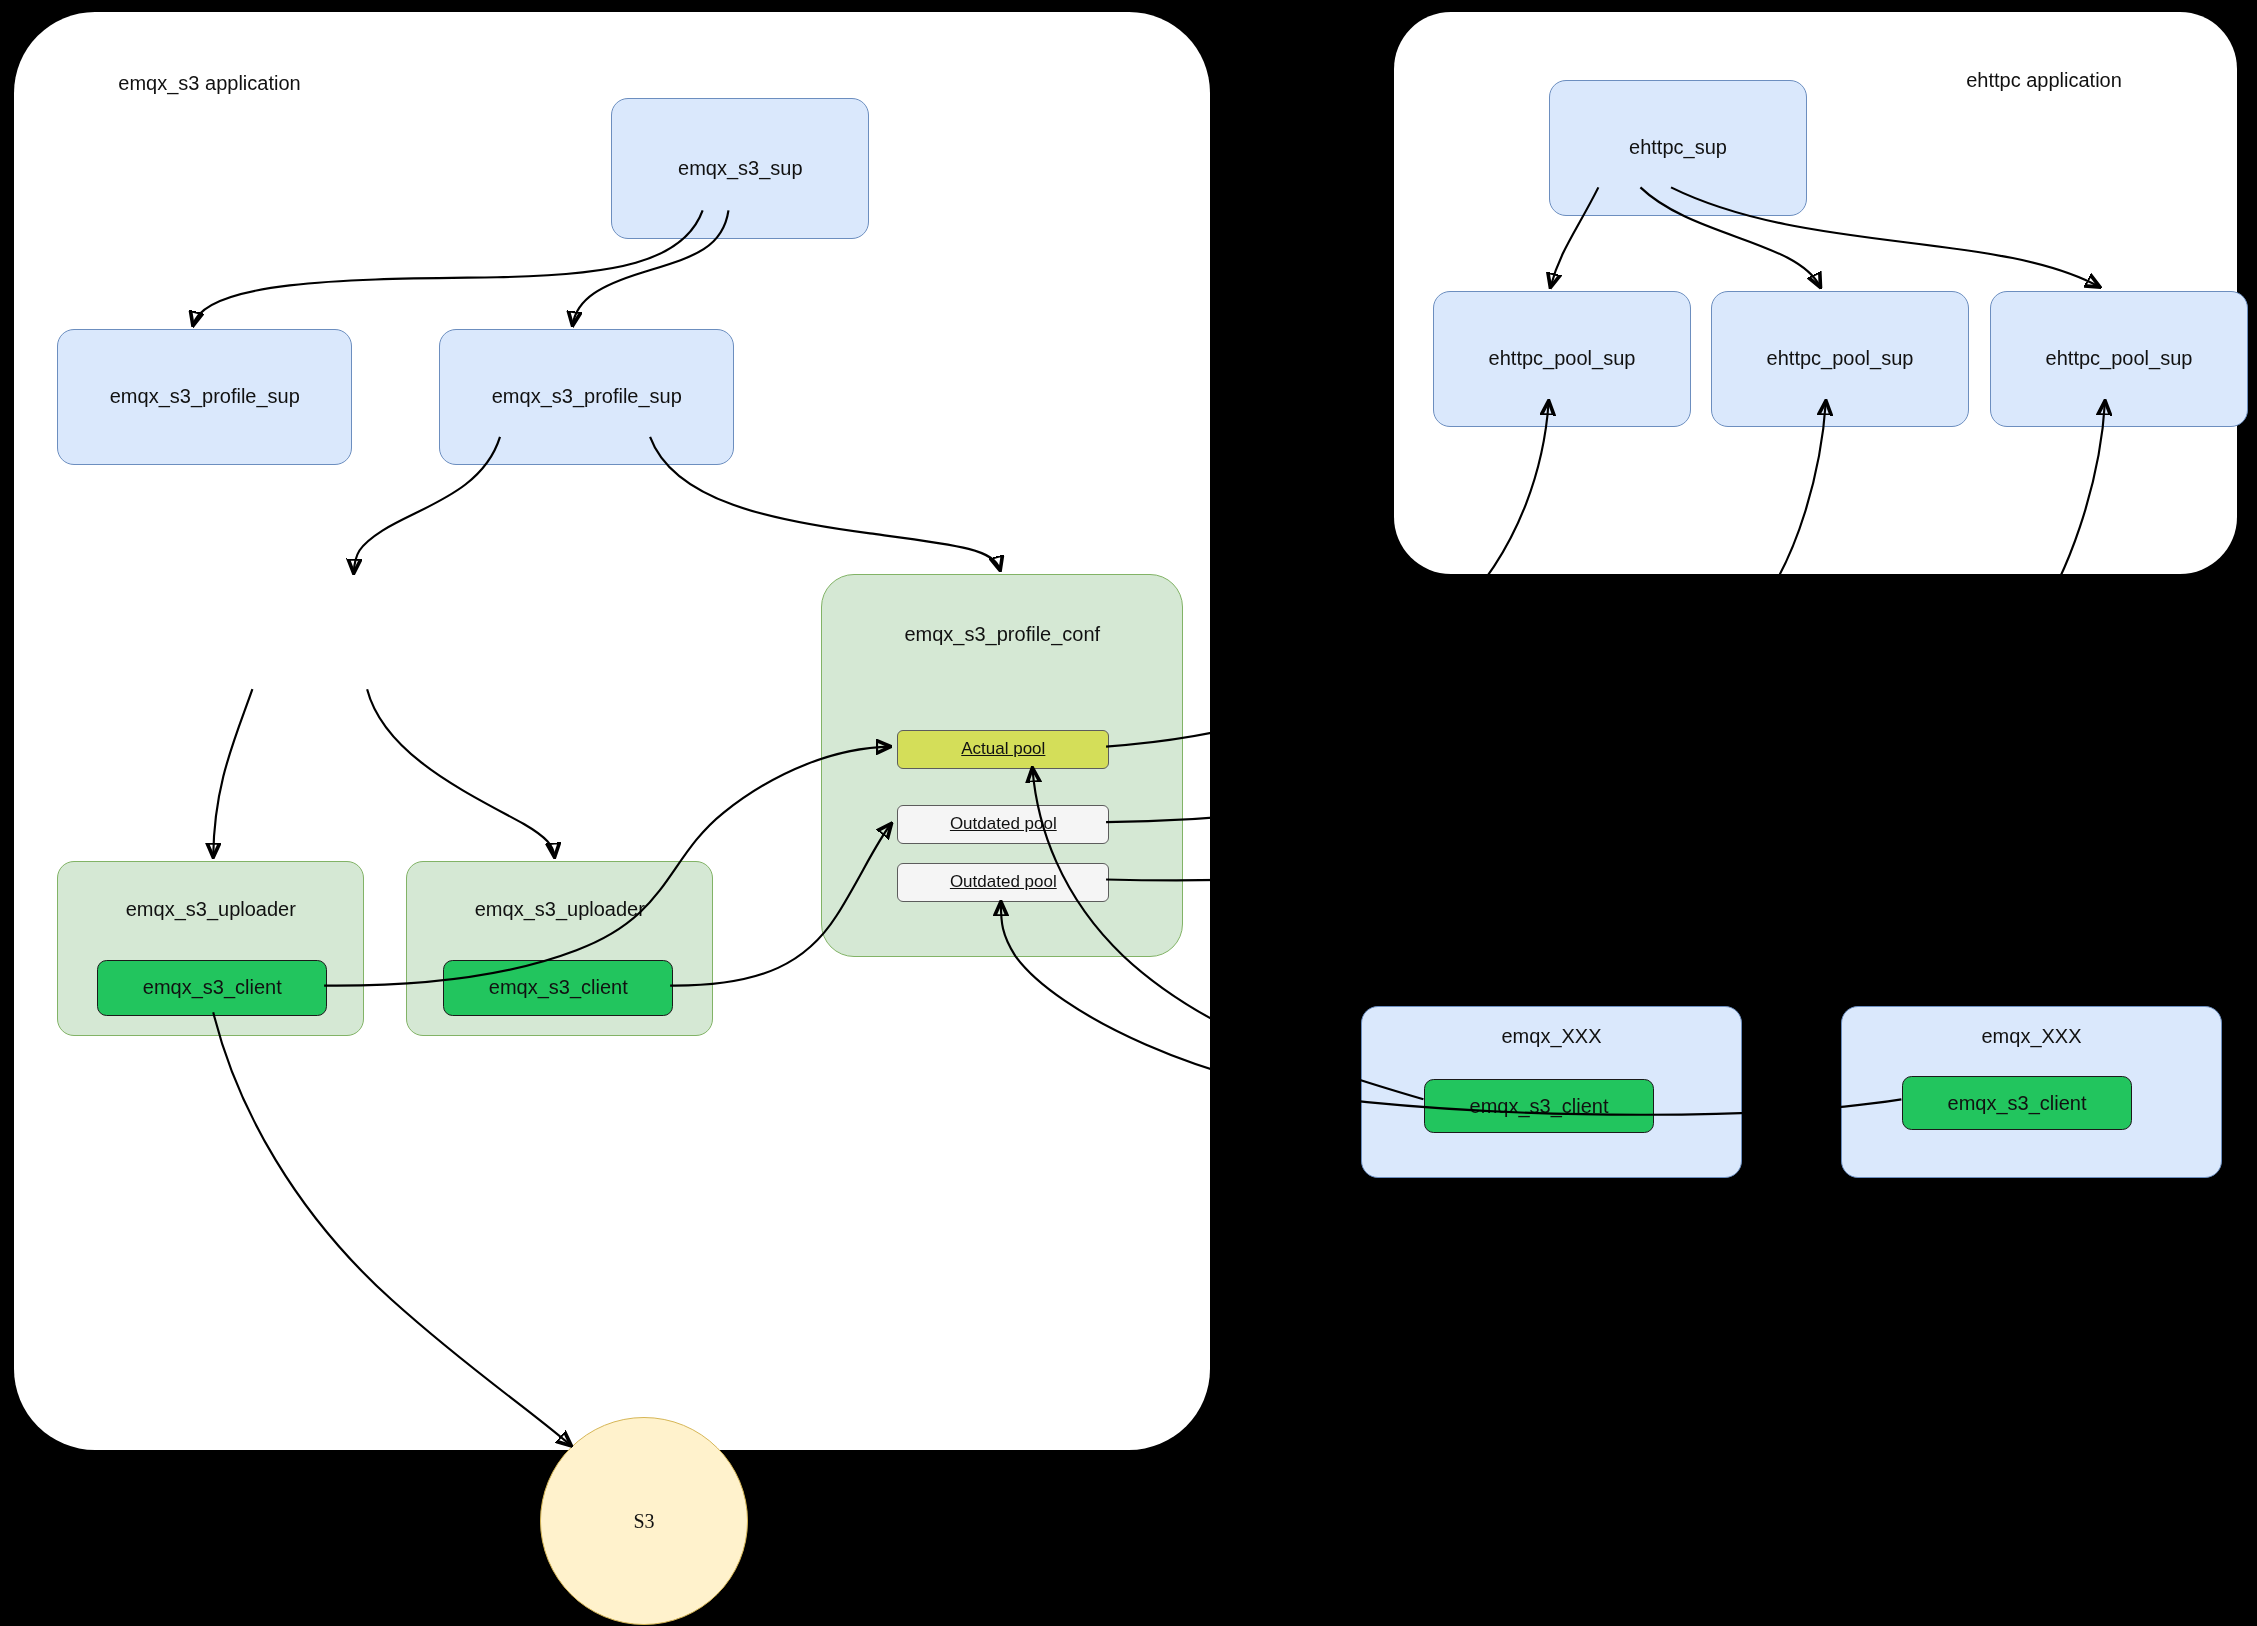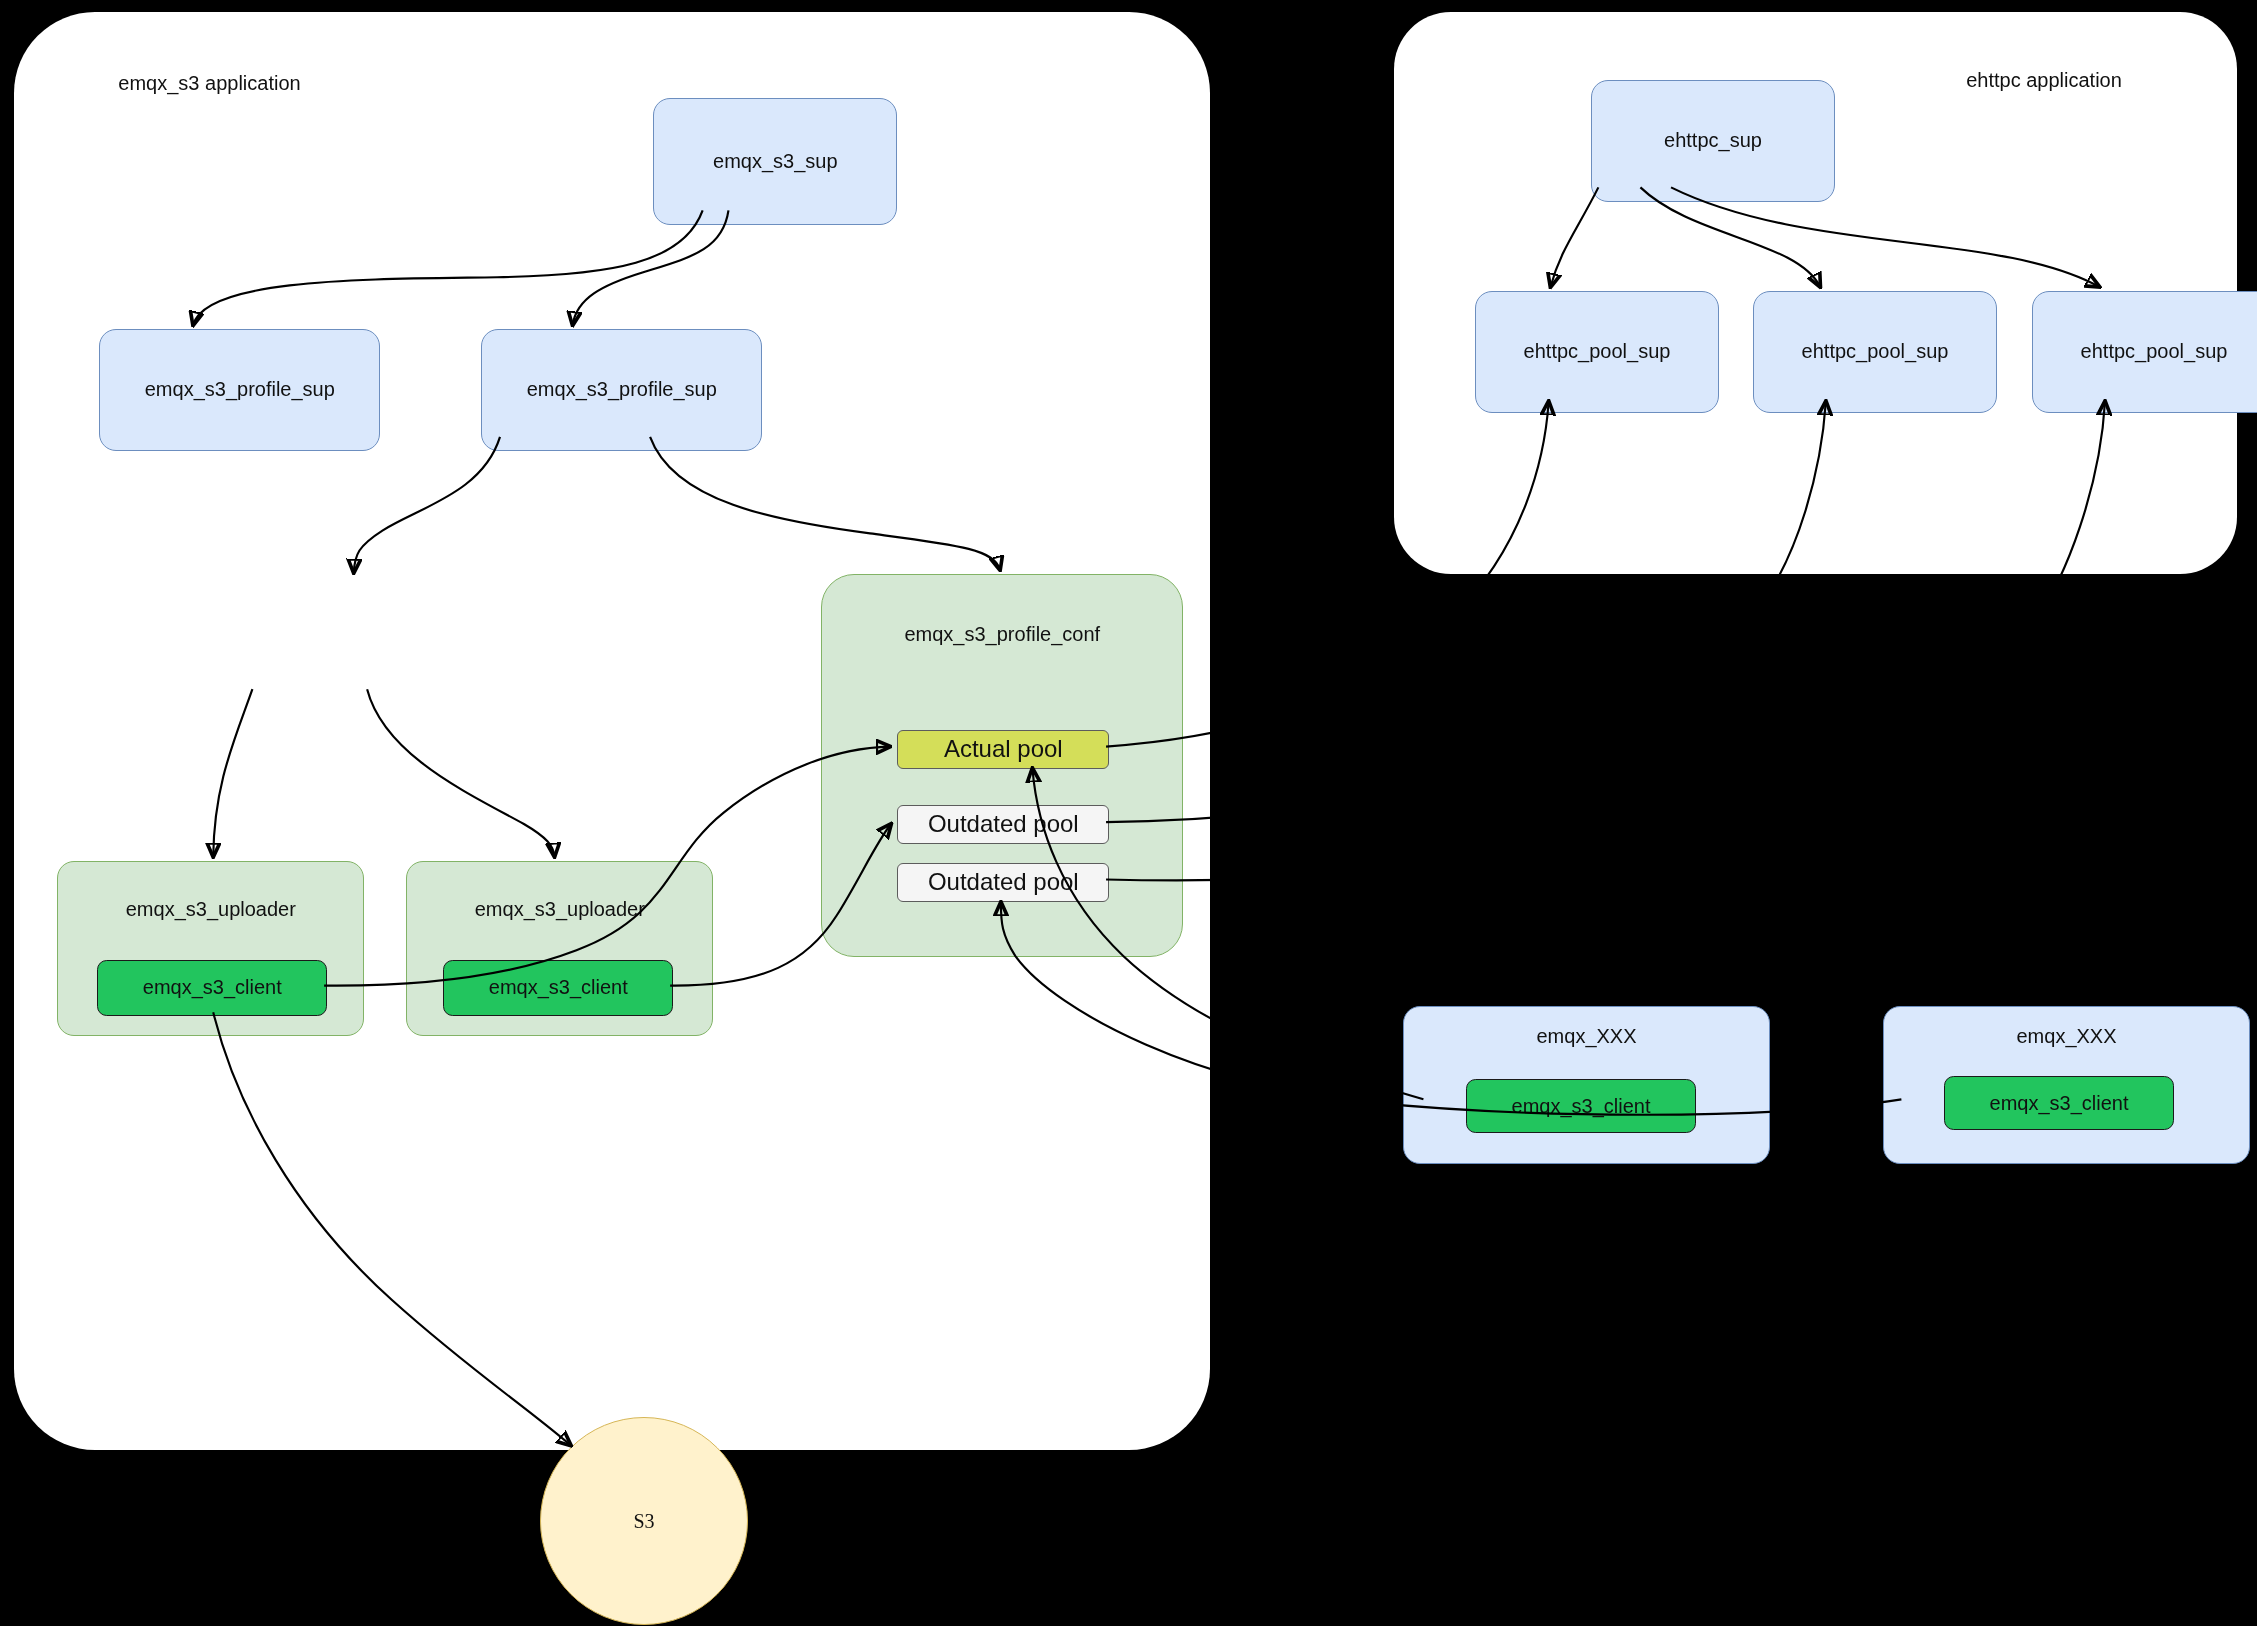--- a/index.html
+++ b/index.html
@@ -8,29 +8,29 @@
     background:#000;
     font-family:"Liberation Sans","DejaVu Sans",sans-serif;
     font-size:20px;color:#111;
   }
   .panel{position:absolute;background:var(--panel,#fff)}
   .rounded-big{border-radius:81px}
   .rounded-med{border-radius:57px}
   .title{position:absolute;white-space:nowrap}
   .node{
     position:absolute;display:flex;align-items:center;justify-content:center;
-    text-align:center;line-height:1.25;padding:6px;margin-left:42px;
+    text-align:center;line-height:1.25;padding:13px;
   }
   .blue{background:var(--blue-fill,#dae8fc);border:1.9px solid var(--blue-stroke,#6c8ebf);border-radius:17px}
   .greenbox{position:absolute;background:var(--green-fill,#d5e8d4);border:1.9px solid var(--green-stroke,#82b366);border-radius:17px}
   .conf{position:absolute;background:var(--green-fill,#d5e8d4);border:1.9px solid var(--green-stroke,#82b366);border-radius:33px}
   .ctitle{position:absolute;left:0;right:0;text-align:center}
   .pool{
     position:absolute;display:flex;align-items:center;justify-content:center;
-    font-size:24px;border-radius:6px;border:1.9px solid var(--pool-stroke,#666);
+    font-size:17px;border-radius:6px;border:1.9px solid var(--pool-stroke,#666);text-decoration:underline;
   }
   .pool.actual{background:var(--actual-fill,#d4de59)}
   .pool.outdated{background:var(--outdated-fill,#f5f5f5)}
   .client{
     position:absolute;display:flex;align-items:center;justify-content:center;
     background:#22c55e;border:1.9px solid #1a1a1a;border-radius:9.6px;
   }
   .circle{
     position:absolute;border-radius:50%;
     background:var(--s3-fill,#fff2cc);border:1.9px solid var(--s3-stroke,#d6b656);

